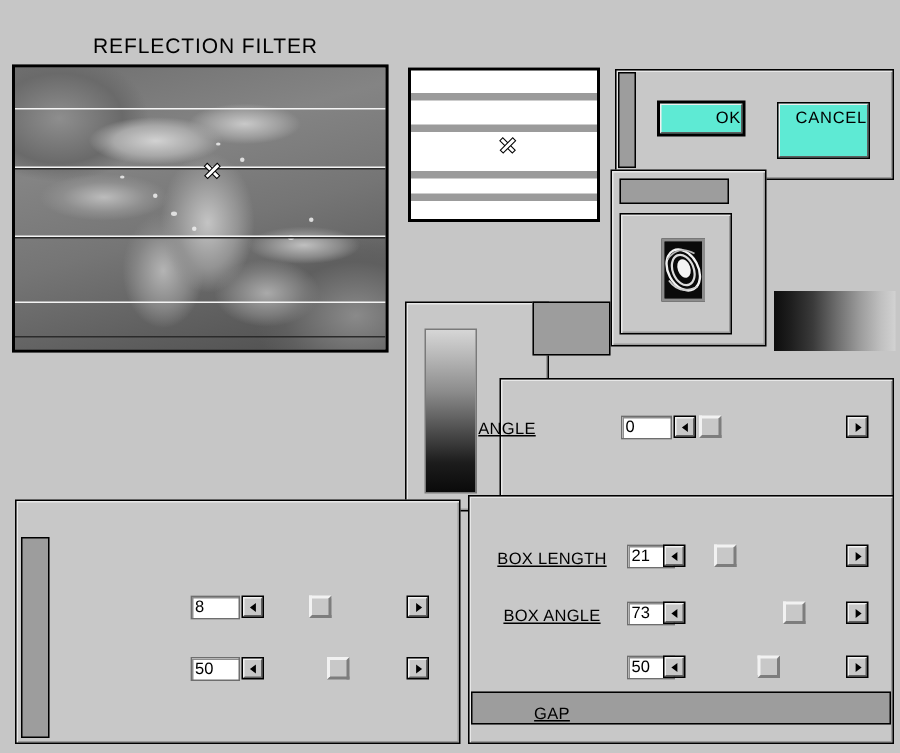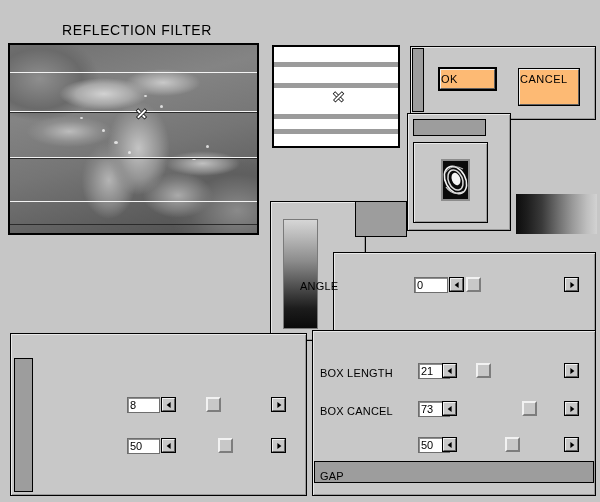--- a/index.html
+++ b/index.html
@@ -132,24 +132,24 @@
   }
   .strip-preview .bar {
     position: absolute;
     left: 0; right: 0;
     background: #9b9b9b;
   }
 
   
   .btn {
     position: absolute;
-    background: #fdba74;
+    background: #5eead4;
     color: #000000;
     font-size: 11px;
-    text-align: left;
+    text-align: right;
     box-sizing: border-box;
     border-top: 1px solid #f0f0f0;
     border-left: 1px solid #f0f0f0;
     border-right: 1px solid #5f5f5f;
     border-bottom: 1px solid #5f5f5f;
     outline: 1px solid #000000;
     letter-spacing: 0.5px;
     user-select: none;
   }
   .btn.default {
@@ -187,24 +187,25 @@
     background: #9d9d9d;
     box-sizing: border-box;
     border: 1px solid #000000;
   }
 
   
   .ctl-label {
     position: absolute;
     font-size: 11px;
     color: #000000;
-    text-align: left;
+    text-align: center;
     white-space: nowrap;
     letter-spacing: 0.2px;
     line-height: 14px;
+    text-decoration: underline;
   }
   .ctl-input {
     position: absolute;
     background: #ffffff;
     border: 1px solid #6e6e6e;
     box-shadow: inset 1px 1px 0 #8e8e8e;
     box-sizing: border-box;
     font-size: 11px;
     color: #000000;
     padding: 0 0 0 2px;
@@ -363,21 +364,21 @@
   <div class="ctl-label" style="left:320px; top:366px; width:96px;">BOX LENGTH</div>
   <input class="ctl-input" type="text" style="left: 418px; top: 363px; width: 32px; height: 16px;" value="21">
   <div class="arrow-btn left" style="left:443px; top:364px;">
       <i></i>
     </div>
   <div class="slider-thumb" style="left:476px; top:363px;"></div>
   <div class="arrow-btn right" style="left:565px; top:364px;">
       <i></i>
     </div>
 
-  <div class="ctl-label" style="left:320px; top:404px; width:96px;">BOX CANCEL</div>
+  <div class="ctl-label" style="left:320px; top:404px; width:96px;">BOX ANGLE</div>
   <input class="ctl-input" type="text" style="left: 418px; top: 401px; width: 32px; height: 16px;" value="73">
   <div class="arrow-btn left" style="left:443px; top:402px;">
       <i></i>
     </div>
   <div class="slider-thumb" style="left:522px; top:401px;"></div>
   <div class="arrow-btn right" style="left:565px; top:402px;">
       <i></i>
     </div>
 
   <div class="ctl-label" style="left:320px; top:440px; width:96px;margin-top:29px;">GAP</div>

